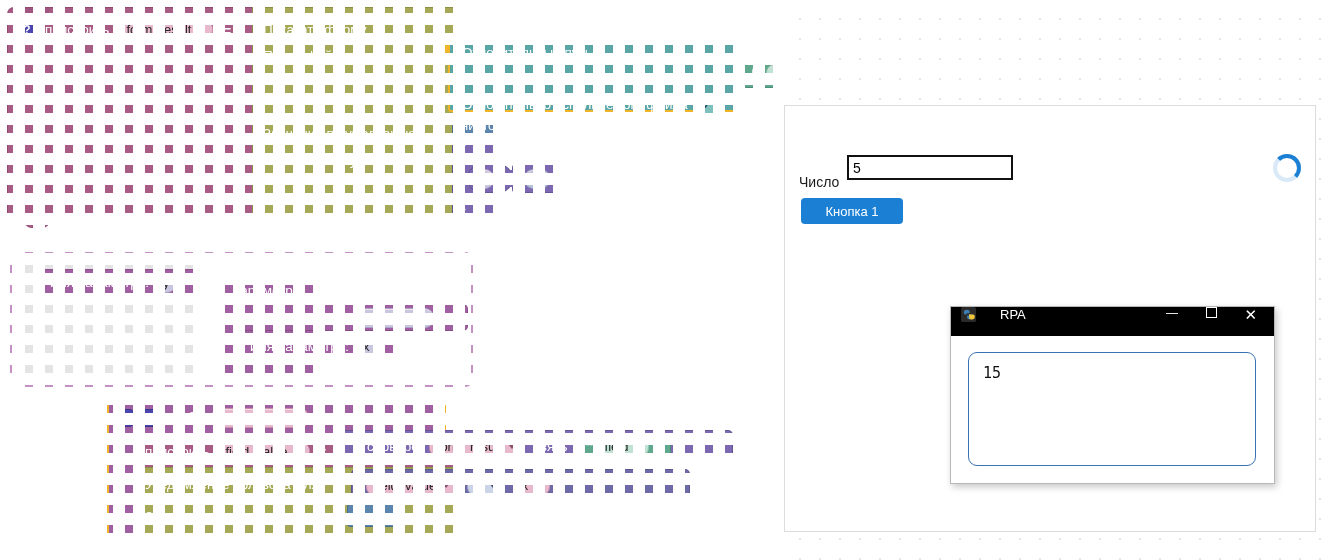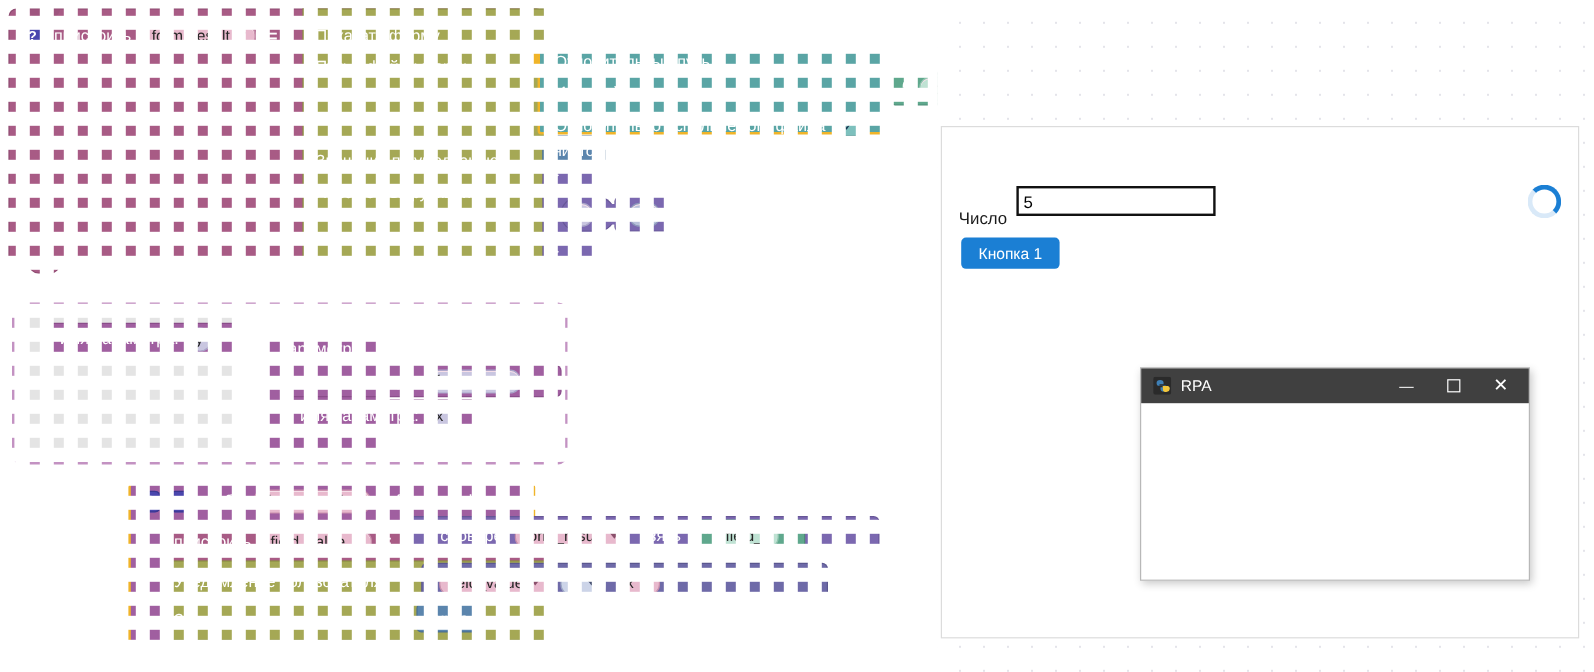--- a/index.html
+++ b/index.html
@@ -246,34 +246,37 @@
   </div>
 </div>
 
 <div id="right-pane">
 
   <div style="position:absolute;left:4px;top:106px;width:530px;height:425px;background:#ffffff;box-shadow:0 0 0 1px #dcdcdc;">
 
     <span style="position:absolute;left:14px;top:68px;font-size:14px;color:#1a1a1a;">Число</span>
     <input style="position: absolute; left: 62px; top: 49px; width: 166px; height: 25px; border: 2px solid rgb(17, 17, 17); background: rgb(255, 255, 255); font-family: &quot;Liberation Sans&quot;, sans-serif; font-size: 14px; padding: 0px 4px; box-sizing: border-box;" value="5">
 
-    <button style="position:absolute;left:16px;top:92px;width:82px;height:26px;background:#1b7fd4;color:#fff;border:none;border-radius:4px;font-family:'Liberation Sans',sans-serif;font-size:13px;cursor:pointer;">Кнопка 1</button>
+    <button style="position:absolute;left:16px;top:92px;width:102px;height:26px;background:#1b7fd4;color:#fff;border:none;border-radius:4px;font-family:'Liberation Sans',sans-serif;font-size:13px;cursor:pointer;">Кнопка 1</button>
 
     <span style="position:absolute;right:14px;top:48px;width:28px;height:28px;border-radius:50%;border:4px solid #d9e9f8;border-top-color:#1b7fd4;border-right-color:#1b7fd4;box-sizing:border-box;"></span>
   </div>
 
   <div style="position:absolute;left:169px;top:306px;width:323px;height:176px;background:#ffffff;border:1px solid #b8b8b8;box-shadow:2px 3px 7px rgba(0,0,0,.22);">
-    <div style="position:absolute;left:0;top:0;right:0;height:29px;background:#404040;display:flex;align-items:center;">
+    <div style="position:absolute;left:0;top:0;right:0;height:29px;background:#000000;display:flex;align-items:flex-start;gap:16px;">
       <span style="margin-left:10px;display:inline-flex;">
         <svg width="15" height="15" viewBox="0 0 16 16" aria-hidden="true">
           <rect x="0" y="0" width="16" height="16" rx="2" fill="#2a2a2a"></rect>
           <path d="M3 5.5c0-1.6 1.1-2.6 3.2-2.6 2 0 3 .8 3 2.2v1.6H5.6v1.1h5c1.4 0 2.2.9 2.2 2.4 0 1.8-1.1 2.9-3.2 2.9-2 0-3.1-.8-3.1-2.3V9.2H9.3V8H4.9C3.7 8 3 7.1 3 5.5z" fill="#3e7fb5"></path>
           <path d="M8.4 8.1h4.3c1.3 0 2 .9 2 2.4 0 1.8-1 2.9-3.1 2.9-1.4 0-2.4-.4-2.8-1.1z" fill="#f2c63c"></path>
         </svg>
       </span>
       <span style="color:#fff;font-size:13px;margin-left:8px;">RPA</span>
       <span style="position:absolute;right:96px;color:#fff;font-size:12px;line-height:1;">—</span>
       <span style="position:absolute;right:57px;width:11px;height:11px;border:1.4px solid #fff;box-sizing:border-box;"></span>
       <span style="position:absolute;right:17px;color:#fff;font-size:15px;line-height:1;">✕</span>
     </div>
 
+    <div style="position:absolute;left:17px;top:45px;width:288px;height:114px;border:1px solid #3b72b0;border-radius:9px;background:#fff;box-sizing:border-box;">
+      <span style="position:absolute;left:14px;top:11px;font-family:'DejaVu Sans Mono',monospace;font-size:15px;color:#111;">15</span>
+    </div>
   </div>
 </div>
 
 </body></html>

